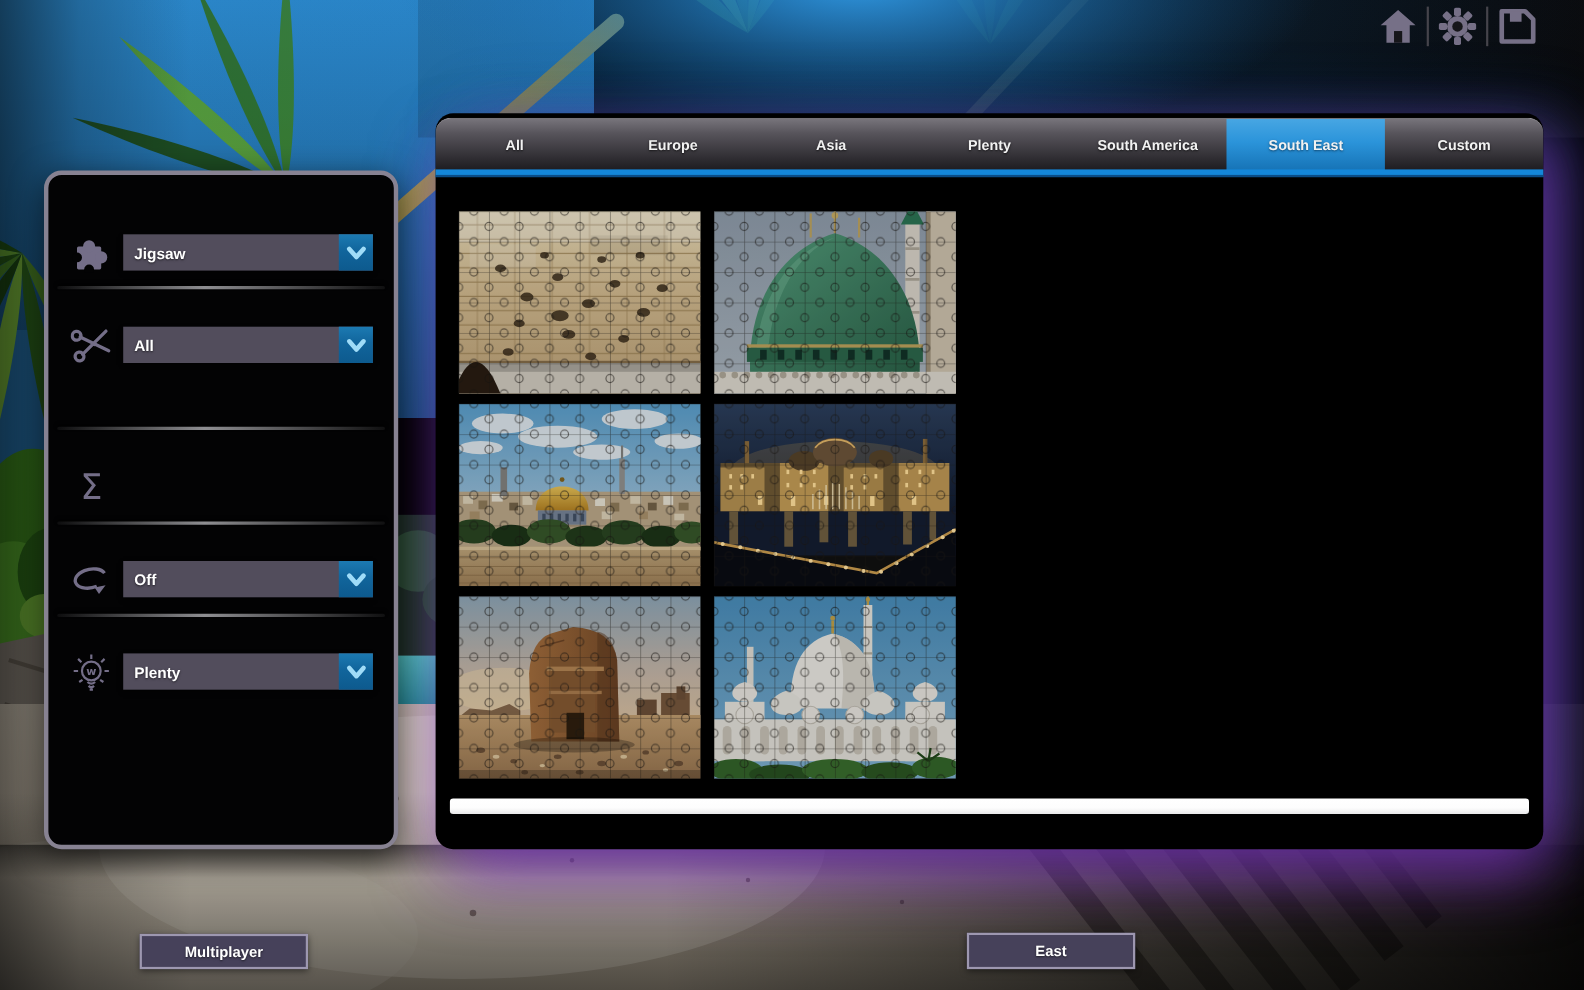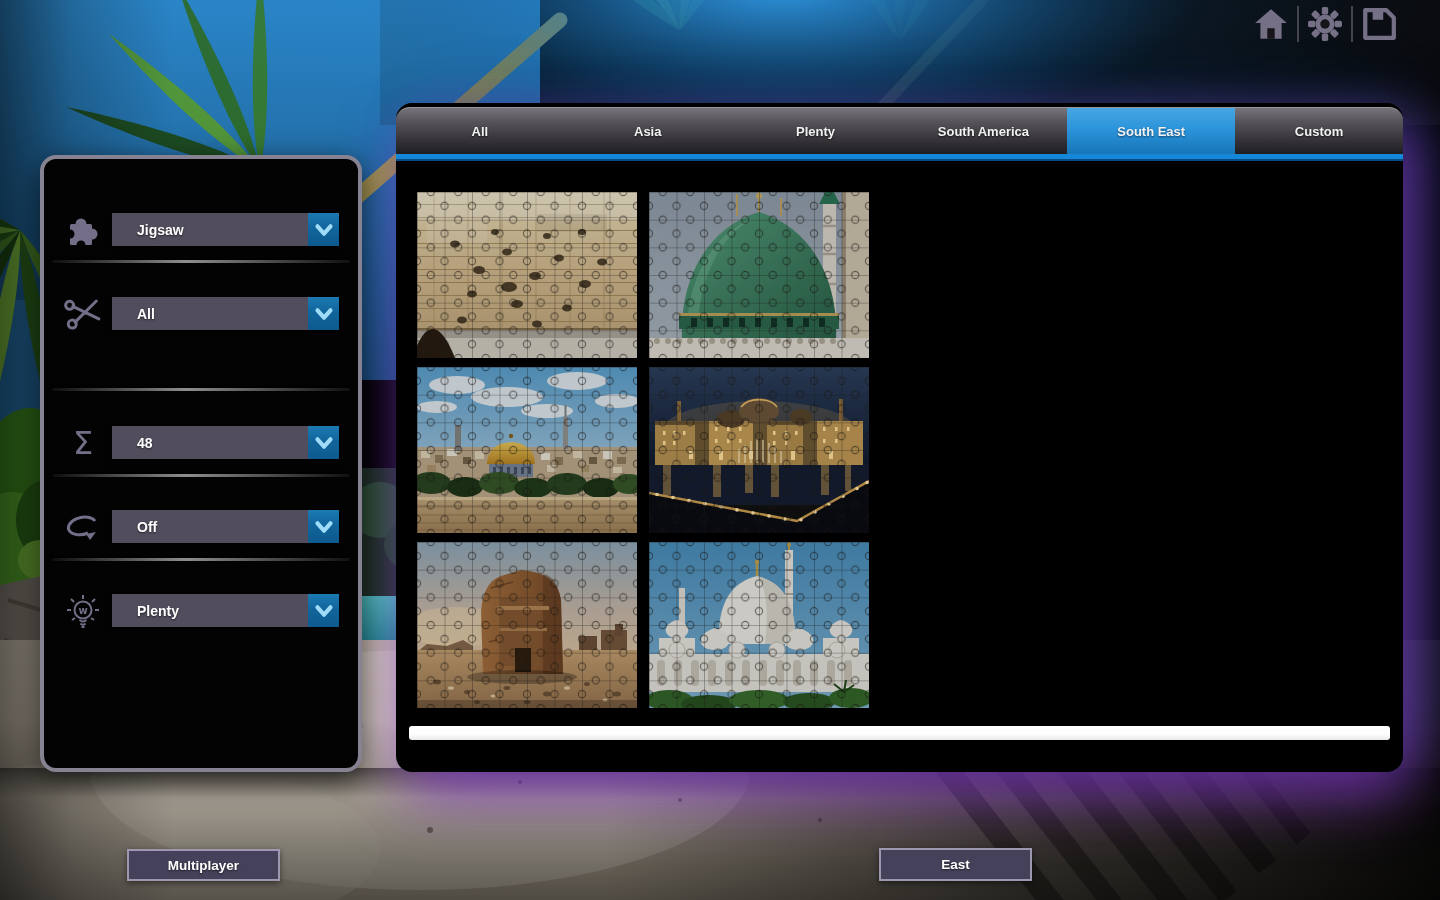--- a/index.html
+++ b/index.html
@@ -36,21 +36,21 @@
              background:linear-gradient(#ffffff 0%,#fdfdfd 60%,#e9e9ea 100%);cursor:pointer;}
 
   
   .settings{position:absolute;left:40px;top:155px;width:322px;height:617px;background:#030304;
             border:4px solid #878292;border-radius:16px;box-sizing:border-box;z-index:3;
             box-shadow:0 8px 30px rgba(0,0,0,.65);}
   .srow{position:absolute;left:0;width:100%;height:33px;}
   .sicon{position:absolute;left:16px;top:-4px;width:46px;height:42px;display:flex;align-items:center;justify-content:center;}
   .dropdown{position:absolute;left:68px;top:0;width:227px;height:33px;background:#524d5c;display:flex;
             align-items:center;cursor:pointer;box-shadow:0 2px 4px rgba(0,0,0,.5);}
-  .dropdown .val{flex:1;color:#fff;font-size:14px;font-weight:bold;padding-left:25px;
+  .dropdown .val{flex:1;color:#fff;font-size:14px;font-weight:bold;padding-left:10px;
                  text-shadow:0 1px 2px rgba(0,0,0,.6);}
   .ddbtn{width:31px;height:33px;background:linear-gradient(#1c7ab2 0%,#11659c 45%,#0d5a8e 100%);
          display:flex;align-items:center;justify-content:center;cursor:pointer;}
   .sdiv{position:absolute;left:8px;width:298px;height:3px;border-radius:2px;
         background:linear-gradient(to right,rgba(255,255,255,.04),rgba(235,235,240,.6) 45%,rgba(255,255,255,.05));
         box-shadow:0 -2px 3px rgba(0,0,0,.8);}
 
   
   .btn{position:absolute;background:#46415a;border:2px solid #9d97b0;color:#fff;font-weight:bold;
        font-size:13.5px;display:flex;align-items:center;justify-content:center;cursor:pointer;z-index:4;
@@ -267,20 +267,21 @@
     <svg width="36" height="36" viewBox="0 0 34 34">
       <path d="M4 4 H24 L31 11 V30 H4 Z" fill="none" stroke="#767087" stroke-width="4" stroke-linejoin="round"></path>
       <rect x="11" y="4" width="10" height="9" fill="#767087"></rect>
     </svg>
   </div>
 </div>
 
 <div class="browser">
   <div class="tabbar">
     <div class="tab">All</div>
+    <div class="tab">Europe</div>
     <div class="tab">Asia</div>
     <div class="tab">Plenty</div>
     <div class="tab">South America</div>
     <div class="tab active">South East</div>
     <div class="tab">Custom</div>
   </div>
   <div class="tab-underline"></div>
 
   <div class="grid">
 
@@ -721,28 +722,20 @@
 
 
   <div class="sdiv" style="top:229px"></div>
 
   <div class="srow" style="top:267px">
     <div class="sicon">
       <svg width="38" height="40" viewBox="0 0 38 40">
         <text x="19" y="31" text-anchor="middle" font-family="DejaVu Sans, sans-serif" font-size="32" fill="#746e88">Σ</text>
       </svg>
     </div>
-    <div class="dropdown">
-      <span class="val">48</span>
-      <span class="ddbtn">
-        <svg width="26" height="26" viewBox="0 0 28 28">
-            <polyline points="7,10 14,18 21,10" fill="none" stroke="#9fdcf8" stroke-width="4.5" stroke-linecap="round" stroke-linejoin="round"></polyline>
-          </svg>
-      </span>
-    </div>
   </div>
 
   <div class="sdiv" style="top:315px"></div>
 
   <div class="srow" style="top:351px">
     <div class="sicon">
       <svg width="38" height="34" viewBox="0 0 38 34">
         <path d="M31 11 A 14 8.5 -12 1 0 24 23" fill="none" stroke="#746e88" stroke-width="3"></path>
         <path d="M22 24 l10 -2 l-6 8 z" fill="#746e88"></path>
       </svg>

